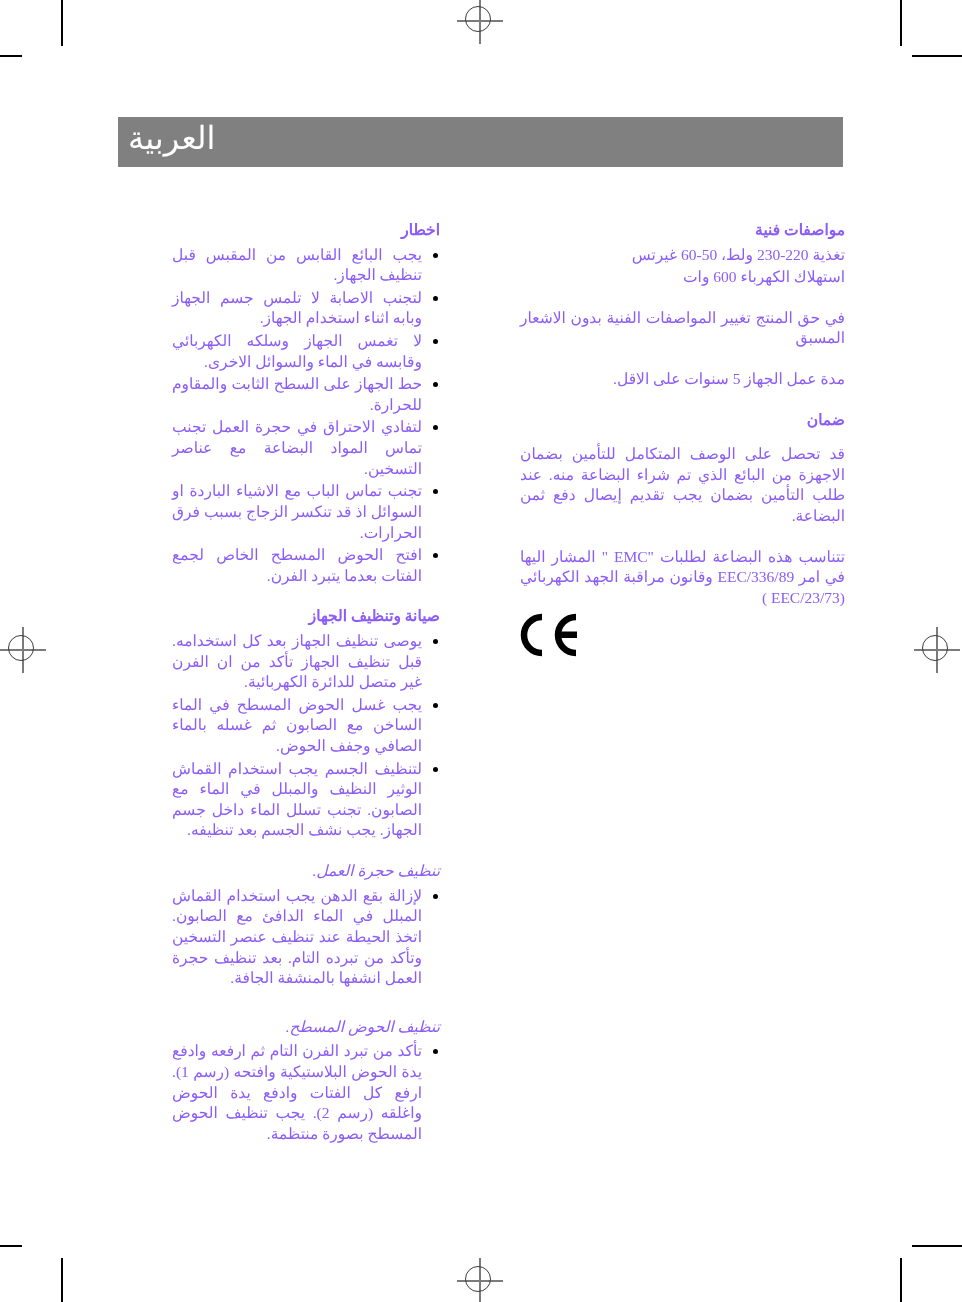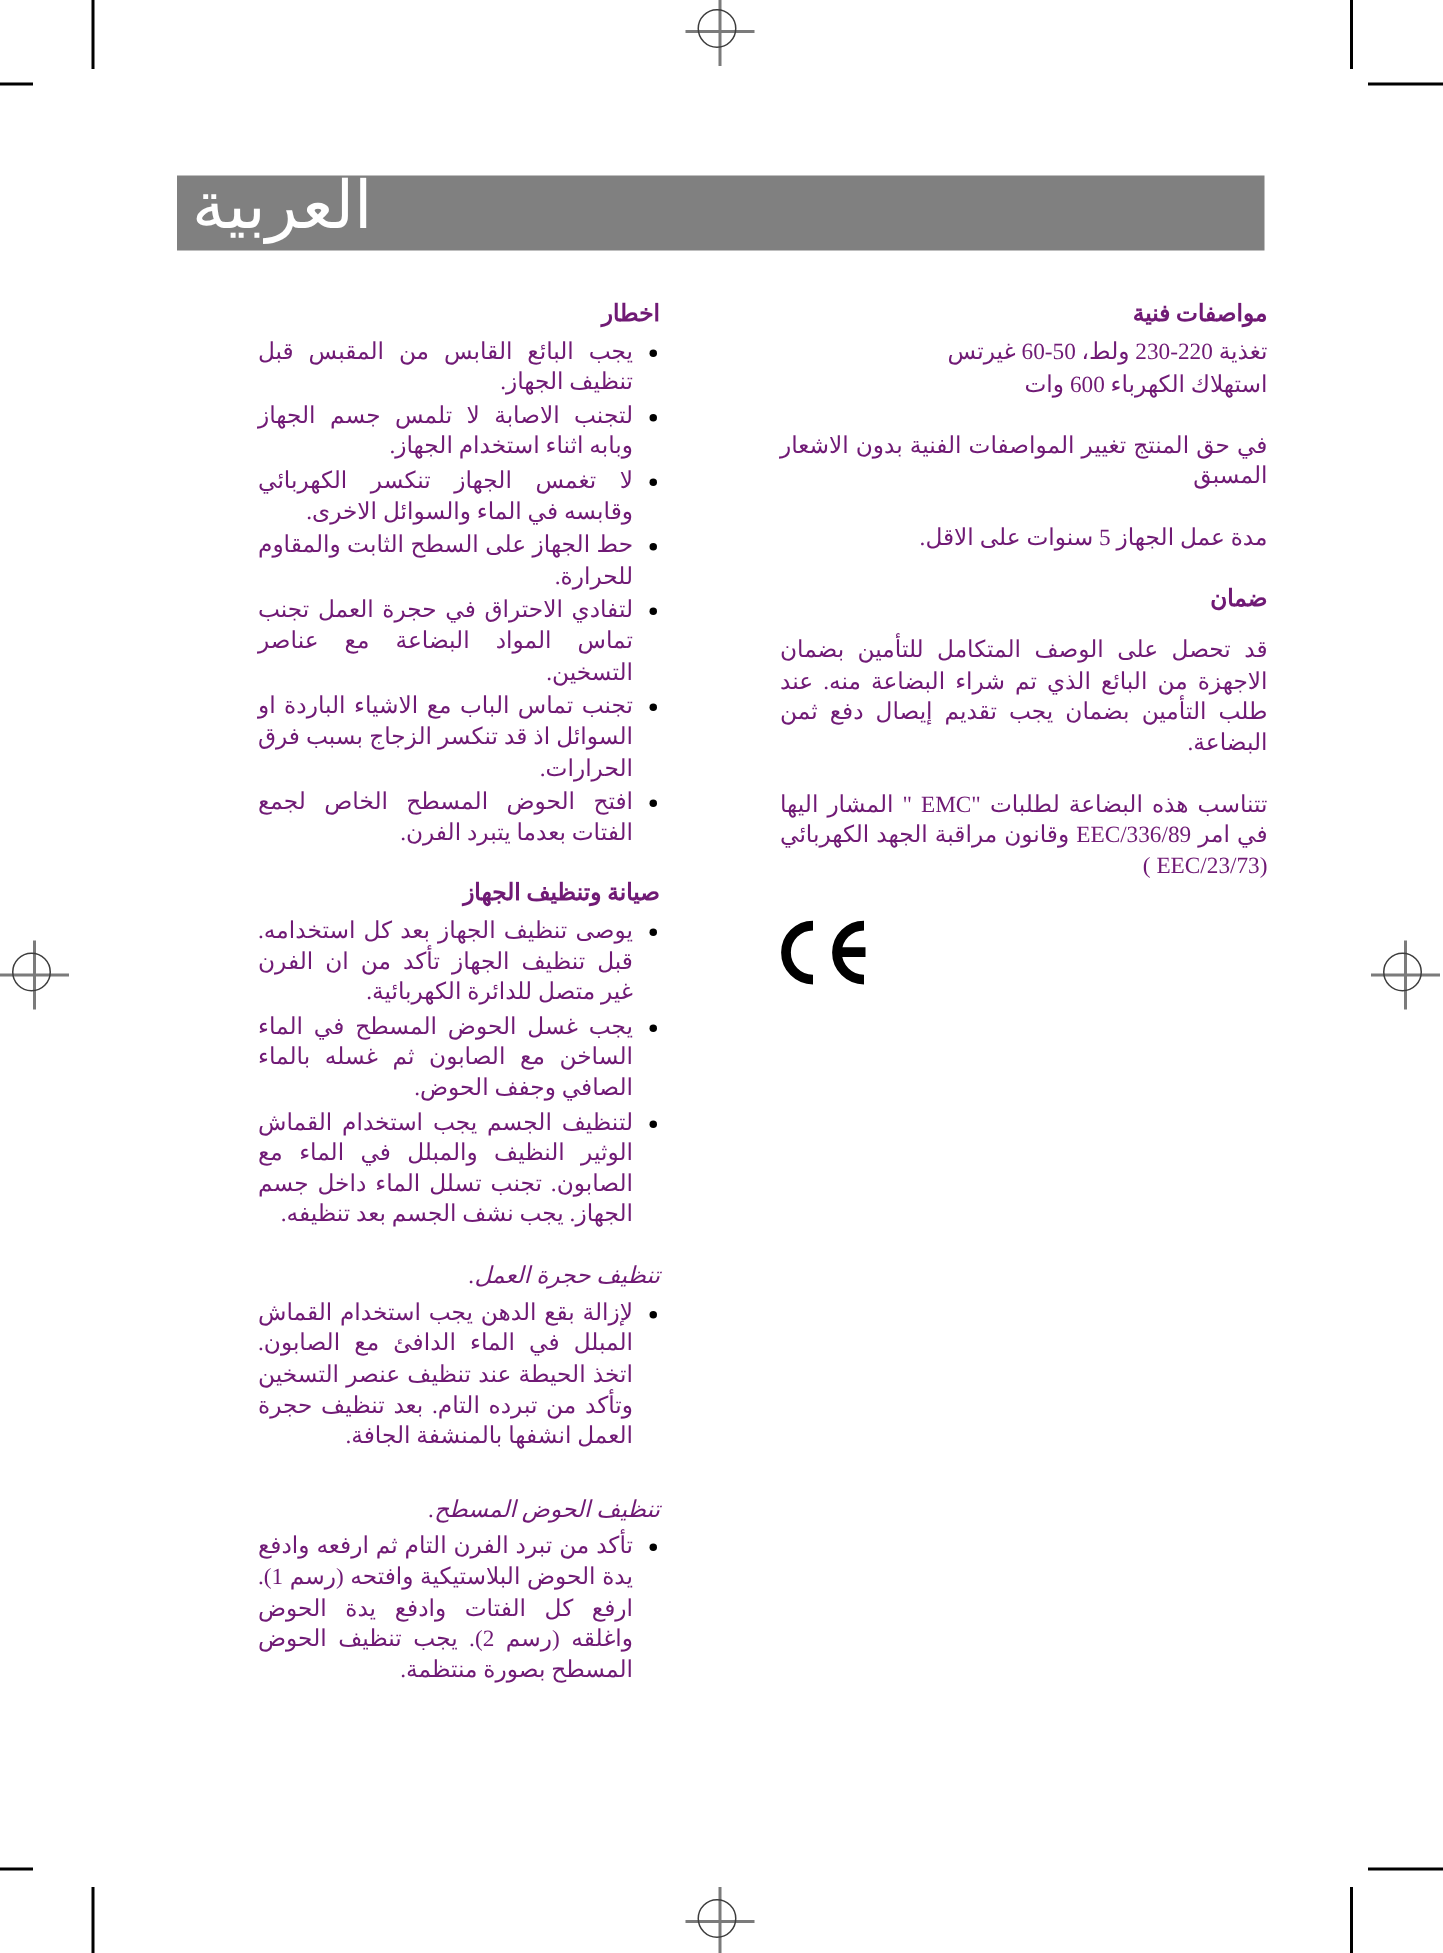--- a/index.html
+++ b/index.html
@@ -53,36 +53,37 @@
     width: 725px;
     height: 50px;
     background: #808080;
   }
   #banner-title {
     position: absolute;
     right: auto;
     left: 10px;
     top: -4px;
     font-family: "Liberation Serif", "DejaVu Serif", serif;
-    font-size: 44px;
+    font-size: 32px;
     color: #ffffff;
     direction: rtl;
     line-height: 50px;
     white-space: nowrap;
   }
 
   
   .col {
     position: absolute;
     direction: rtl;
     text-align: right;
     font-family: "Liberation Serif", "DejaVu Serif", serif;
     font-size: 15.5px;
     line-height: 1.33;
-    color: #701a75;
+    color: #8b5cf6;
+    margin-top: 20px;
   }
   #col-mid {
     left: 172px;
     top: 200px;
     width: 268px;
   }
   #col-right {
     left: 520px;
     top: 200px;
     width: 325px;
@@ -183,21 +184,21 @@
   <div id="banner">
     <div id="banner-title">العربية</div>
   </div>
 
   <div id="col-mid" class="col">
 
     <div class="sec-head">اخطار</div>
     <ul class="bullets">
       <li>يجب البائع القابس من المقبس قبل تنظيف الجهاز.</li>
       <li>لتجنب الاصابة لا تلمس جسم الجهاز وبابه اثناء استخدام الجهاز.</li>
-      <li>لا تغمس الجهاز تنكسر الكهربائي وقابسه في الماء والسوائل الاخرى.</li>
+      <li>لا تغمس الجهاز وسلكه الكهربائي وقابسه في الماء والسوائل الاخرى.</li>
       <li>حط الجهاز على السطح الثابت والمقاوم للحرارة.</li>
       <li>لتفادي الاحتراق في حجرة العمل تجنب تماس المواد البضاعة مع عناصر التسخين.</li>
       <li>تجنب تماس الباب مع الاشياء الباردة او السوائل اذ قد تنكسر الزجاج بسبب فرق الحرارات.</li>
       <li>افتح الحوض المسطح الخاص لجمع الفتات بعدما يتبرد الفرن.</li>
     </ul>
 
     <div class="spacer-md"></div>
 
     <div class="sec-head">صيانة وتنظيف الجهاز</div>
     <ul class="bullets">

